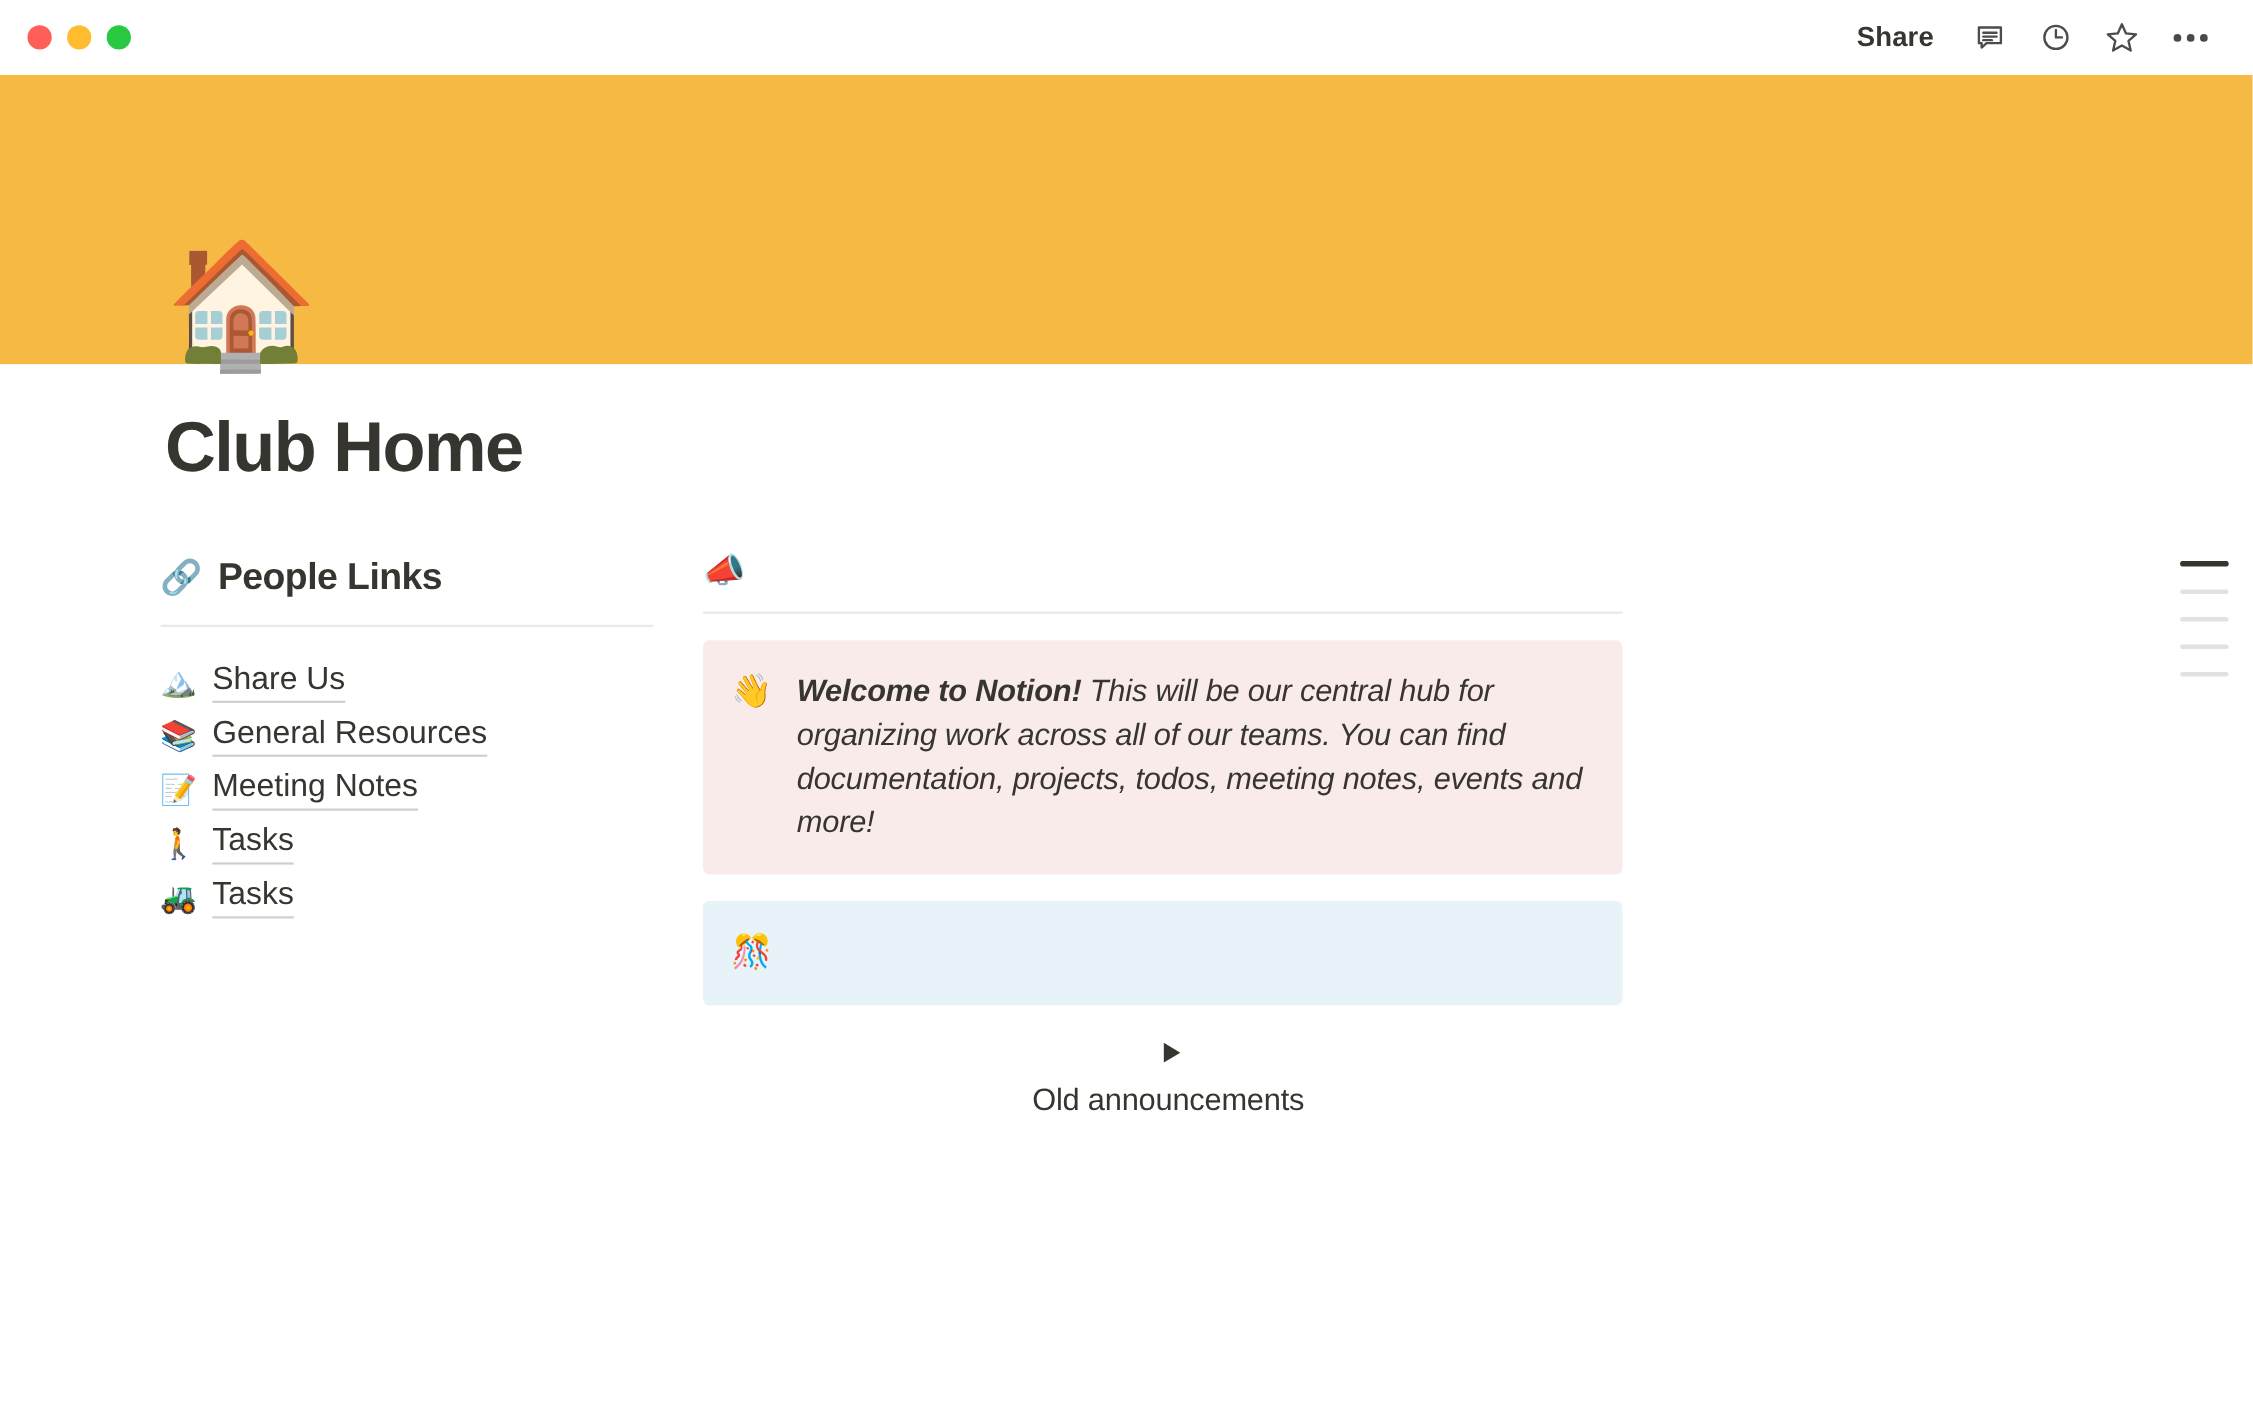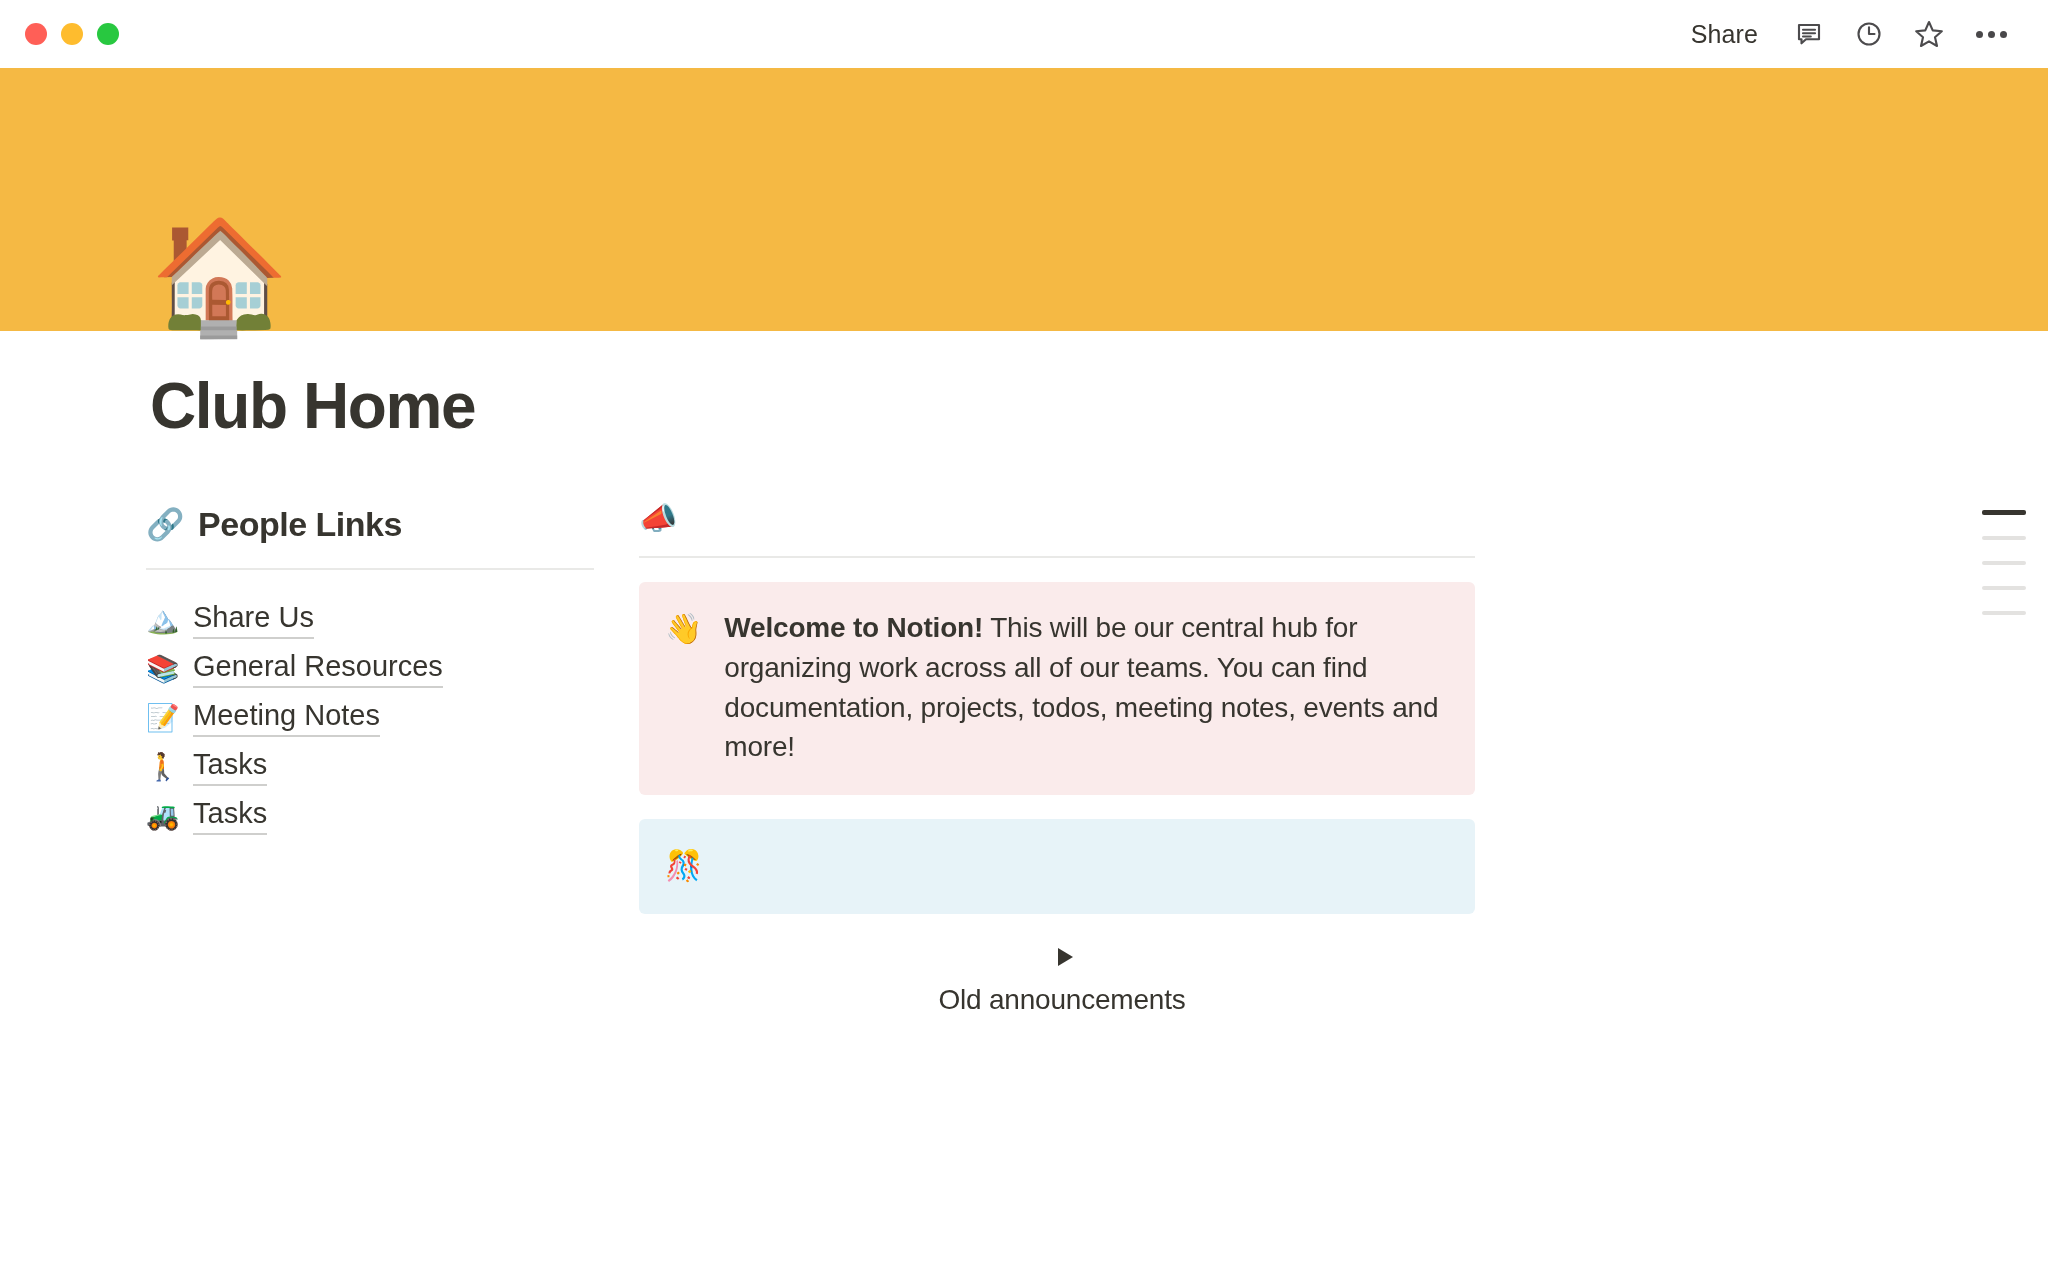--- a/index.html
+++ b/index.html
@@ -56,20 +56,21 @@
     gap: 26px;
     margin-right: 38px;
     color: #49484a;
   }
   .share-btn {
     font-size: 25px;
     color: #37352f;
     letter-spacing: 0.1px;
     padding: 4px 8px;
     line-height: 1;
+    font-weight: bold;
   }
   .tb-icon {
     width: 34px; height: 34px;
     display: flex;
     align-items: center;
     justify-content: center;
     color: #4c4b4d;
   }
   .tb-icon svg { display: block; }
   .dots {
@@ -202,20 +203,21 @@
   .callout .emoji {
     font-size: 30px;
     line-height: 1.38;
     flex: 0 0 auto;
   }
   .callout-text {
     font-size: 28px;
     line-height: 1.42;
     color: #37352F;
     letter-spacing: -0.2px;
+    font-style: italic;
   }
   .callout-text b { font-weight: 700; }
   .mention {
     color: #9B9A97;
     font-weight: 700;
   }
 
   
   .toggle-row {
     display: flex;

